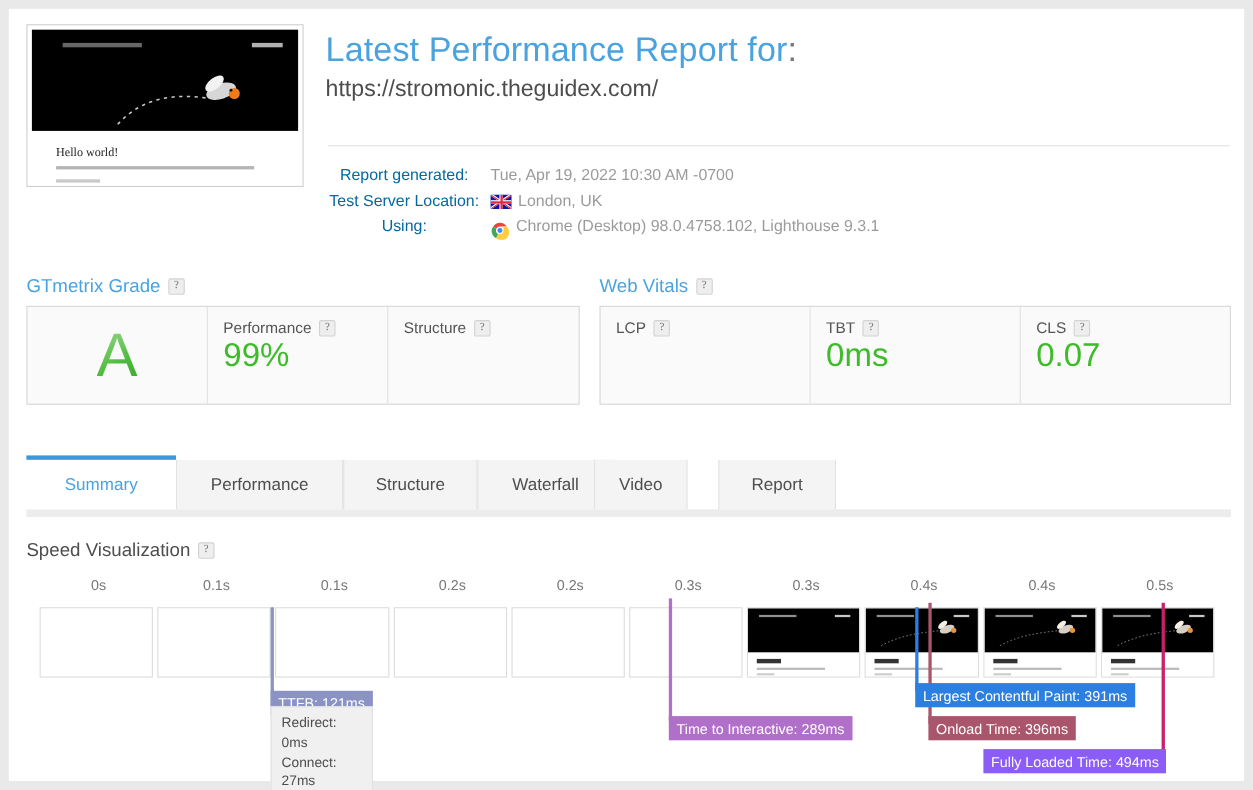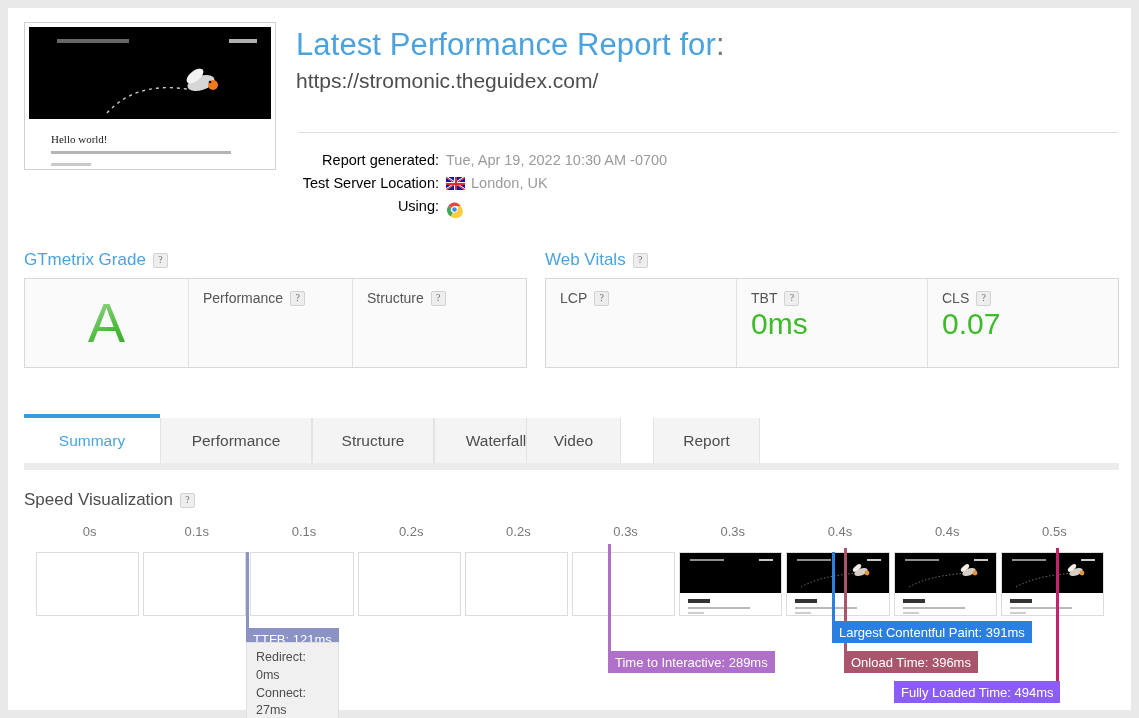--- a/index.html
+++ b/index.html
@@ -59,21 +59,21 @@
     white-space: nowrap;
   }
   .hr {
     position: absolute; left: 274px; top: 110px; width: 820px;
     border-top: 1px solid #e0e0e0;
   }
 
   .meta { position: absolute; left: 272px; top: 126px; font-size: 14.5px; }
   .meta-row { display: flex; align-items: center; height: 23px; }
   .meta-label {
-    width: 150px; text-align: right; color: #000000; padding-right: 7px;
+    width: 150px; text-align: center; color: #0369a1; padding-right: 7px;
     white-space: nowrap;
   }
   .meta-val { color: #9b9b9b; white-space: nowrap; display: flex; align-items: center; }
 
   .flag-uk {
     position: relative; display: inline-block;
     width: 19px; height: 13px; margin-right: 6px; top: 1px;
     background: #0a17a7; overflow: hidden; border-radius: 1px;
   }
   .flag-uk i { position: absolute; display: block; }
@@ -244,38 +244,40 @@
         <div class="meta-val">
           <span class="chrome-ico">
             <svg width="17" height="17" viewBox="0 0 48 48">
               <path d="M24 4a20 20 0 0 1 17.3 10H24a10 10 0 0 0-9.1 5.9L6.8 13.9A20 20 0 0 1 24 4z" fill="#e8453c"></path>
               <path d="M6.8 13.9l8.1 6a10 10 0 0 0 4.6 13.6L13.9 44A20 20 0 0 1 6.8 13.9z" fill="#3fa757"></path>
               <path d="M41.3 14A20 20 0 0 1 13.9 44l8.2-13.2A10 10 0 0 0 33 20a9.9 9.9 0 0 0-1.3-6z" fill="#ffcd40"></path>
               <circle cx="24" cy="24" r="8.6" fill="#fff"></circle>
               <circle cx="24" cy="24" r="6.4" fill="#4285f4"></circle>
             </svg>
           </span>
+          <span>Chrome (Desktop) 98.0.4758.102, Lighthouse 9.3.1</span>
         </div>
       </div>
     </div>
   </div>
 
   <div class="sec-title" style="left:16px; top:242px;">
     <span>GTmetrix Grade</span>
     <span class="help">?</span>
   </div>
   <div class="panel" style="left:16px; top:270px; width:503px;">
     <div class="grade-cell">
       <div class="grade-letter">A</div>
     </div>
     <div class="cell" style="width:164px;">
       <div class="cell-label">
         <span>Performance</span>
         <span class="help">?</span>
       </div>
+      <div class="cell-value">99%</div>
     </div>
     <div class="cell" style="width:173px;">
       <div class="cell-label">
         <span>Structure</span>
         <span class="help">?</span>
       </div>
     </div>
   </div>
 
   <div class="sec-title" style="left:537px; top:242px;">
@@ -312,21 +314,21 @@
     </div>
     <div class="tab" style="left:136px; width:152px;">
       <span>Performance</span>
     </div>
     <div class="tab" style="left:288px; width:122px;">
       <span>Structure</span>
     </div>
     <div class="tab" style="left:410px; width:124px;">
       <span>Waterfall</span>
     </div>
-    <div class="tab" style="left:502px; width:95px;">
+    <div class="tab" style="left:516px; width:85px;">
       <span>Video</span>
     </div>
     <div class="tab" style="left:629px; width:107px;">
       <span>Report</span>
     </div>
   </div>
 
   <div class="sec-title" style="left:16px; top:482px; color:#4d4d4d;">
     <span>Speed Visualization</span>
     <span class="help">?</span>

